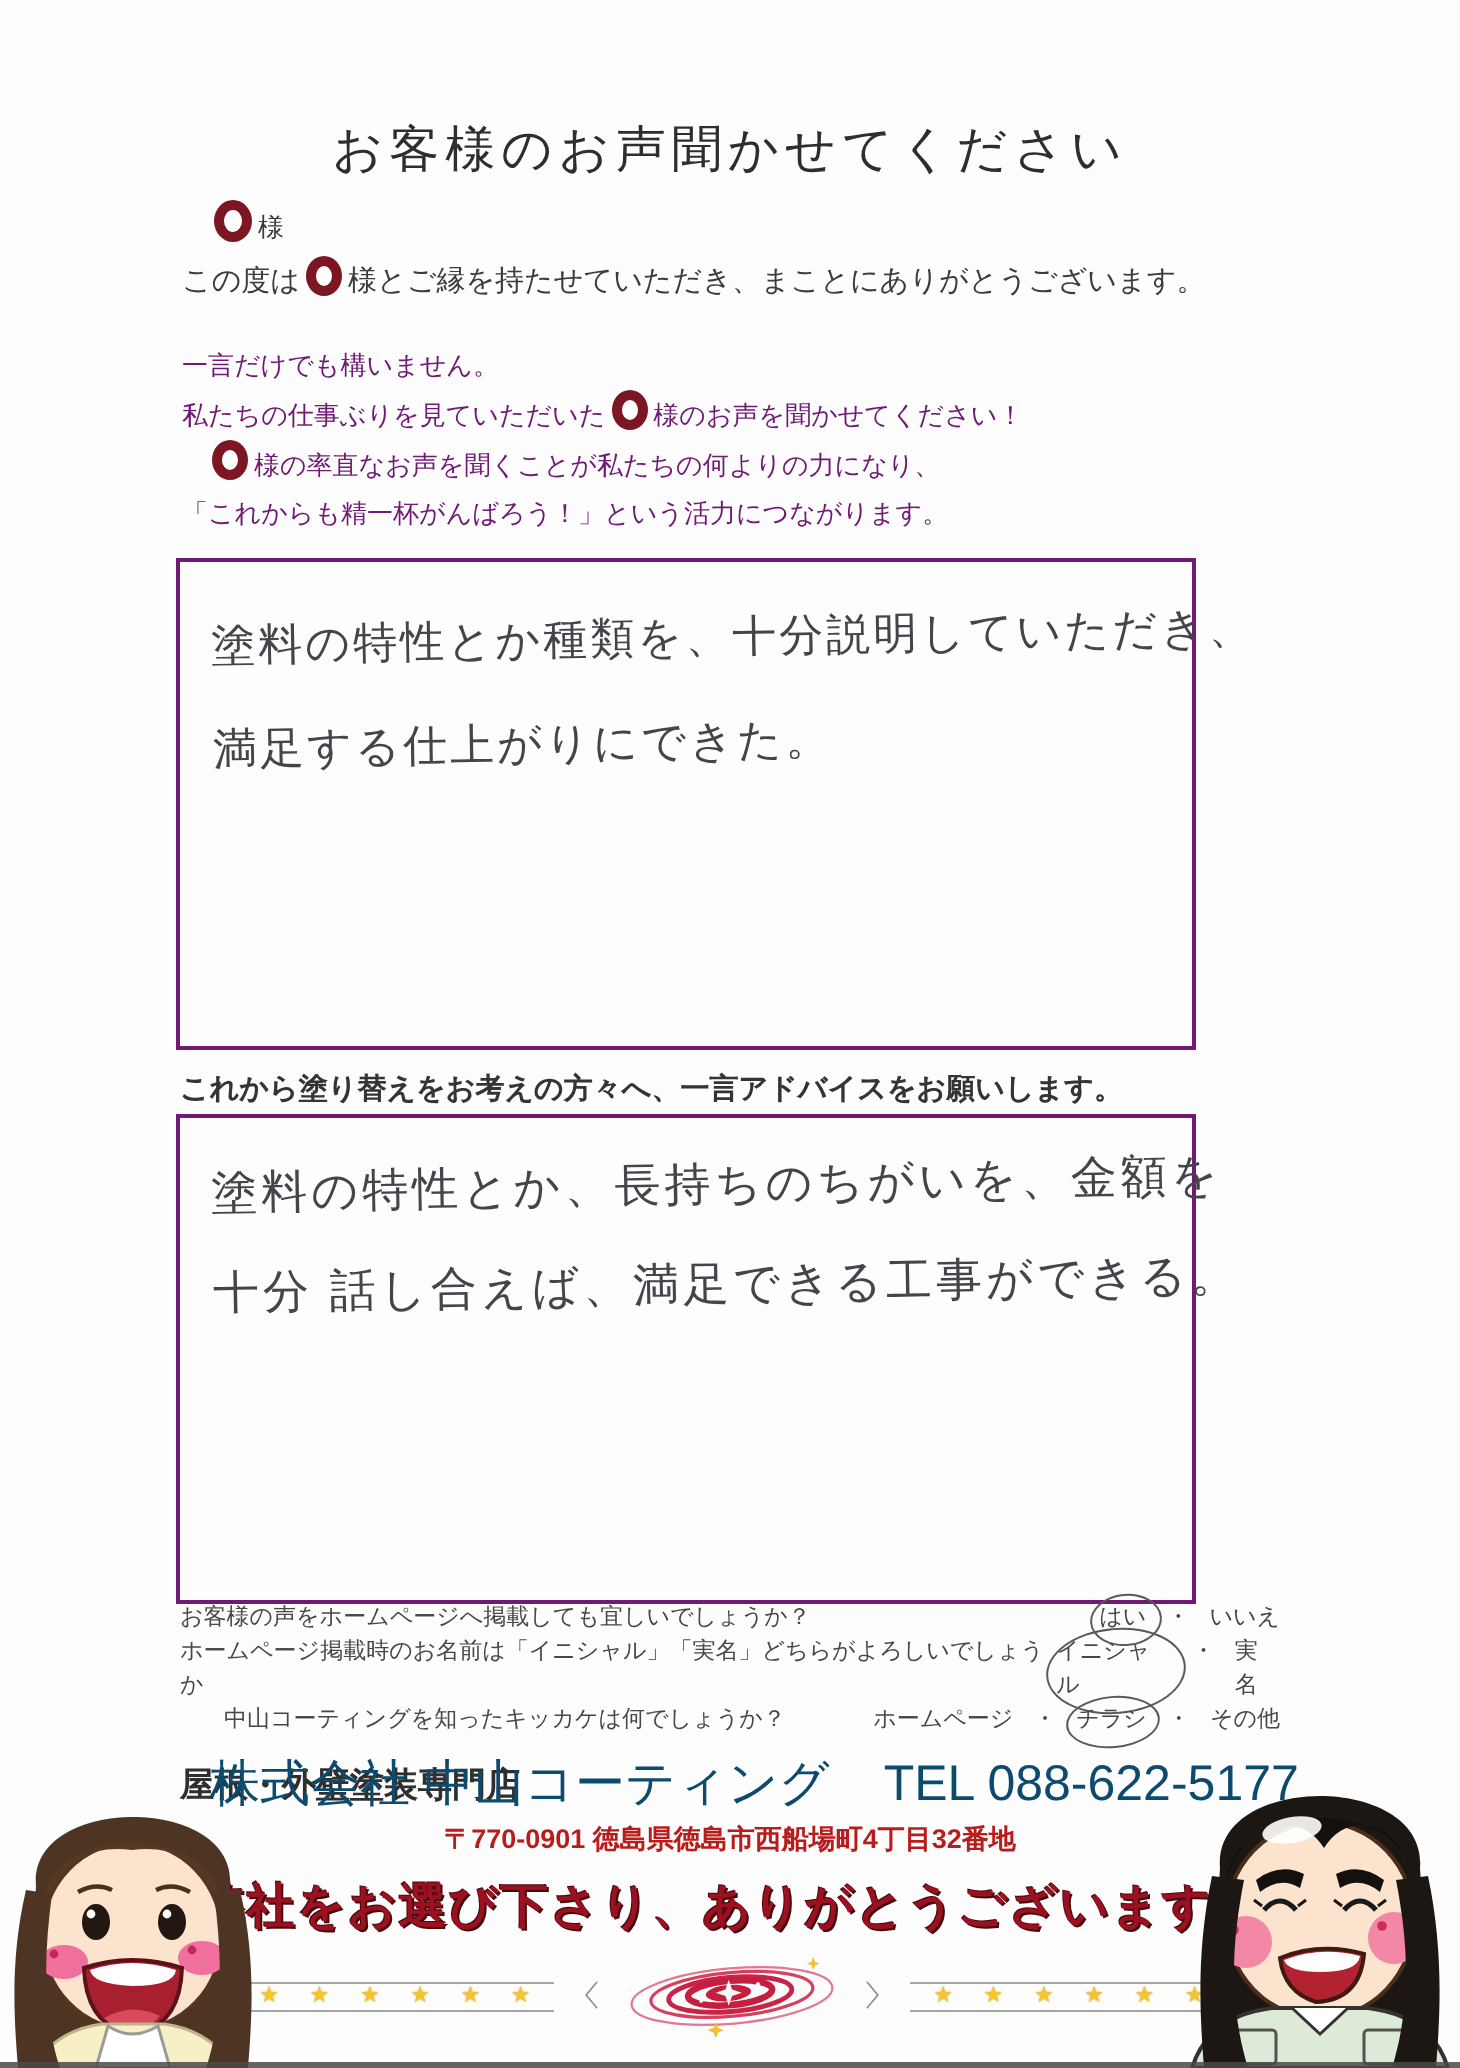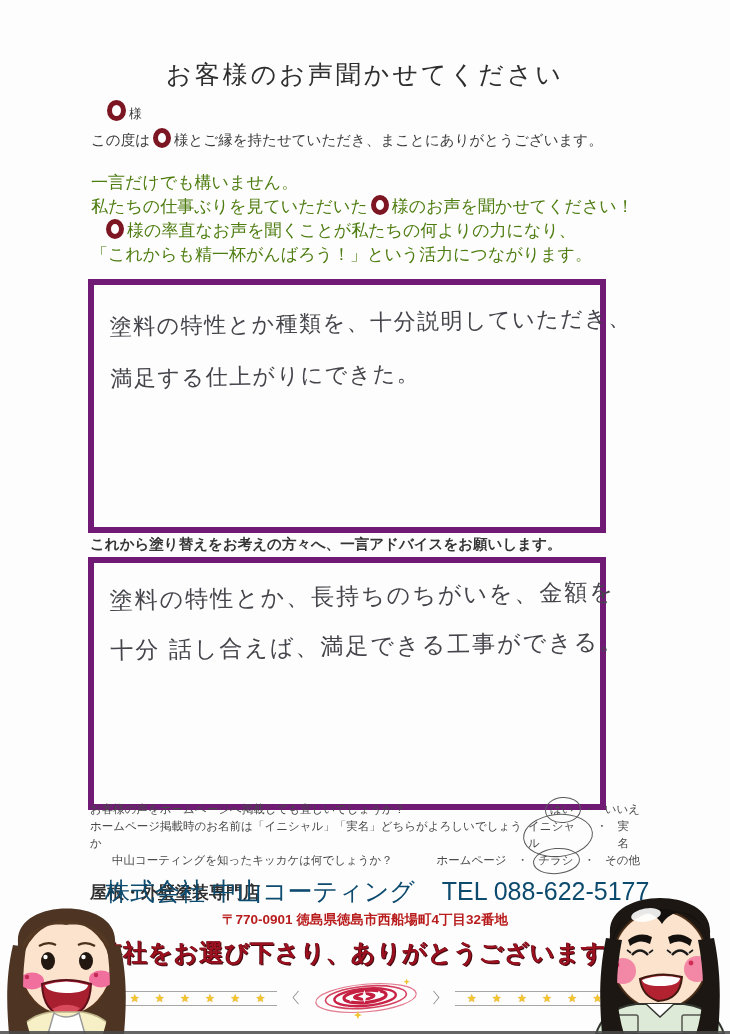--- a/index.html
+++ b/index.html
@@ -11,24 +11,24 @@
   }
   
   .title{position:absolute;top:58px;left:0;width:100%;text-align:center;
     font-size:25px;letter-spacing:3px;color:#2e2e2e;font-weight:500;}
   
   .redact{display:inline-block;width:8px;height:10px;border:5px solid #7c1622;
     border-radius:50%;vertical-align:-3px;margin:0 3px;background:#fff;}
   .redact.big{width:9px;height:11px;}
   .intro-name{position:absolute;left:104px;top:100px;font-size:13px;color:#3a3a3a;}
   .intro-line{position:absolute;left:91px;top:128px;font-size:14.5px;color:#3c3c3c;}
-  .message{position:absolute;left:91px;top:171px;font-size:17px;line-height:24px;color:#4d7c0f;}
+  .message{position:absolute;left:91px;top:171px;font-size:13px;line-height:24px;color:#701a75;}
   .message .indent{padding-left:12px;}
   
-  .fbox{position:absolute;left:88px;width:506px;border:6px solid #701a75;background:transparent;}
+  .fbox{position:absolute;left:88px;width:506px;border:2px solid #701a75;background:transparent;}
   .fbox.one{top:279px;height:242px;}
   .fbox.two{top:557px;height:241px;}
   .hw{position:absolute;left:16px;right:10px;
     font-size:22px;letter-spacing:1.5px;color:#44444b;
     transform:rotate(-1deg);line-height:52px;white-space:nowrap;}
   .fbox.one .hw{top:12px;}
   .fbox.two .hw{top:8px;font-size:23px;letter-spacing:2px;line-height:50px;}
   .advice-label{position:absolute;left:90px;top:535px;font-size:14.5px;font-weight:600;color:#343434;}
   
   .survey{position:absolute;left:90px;top:801px;width:550px;font-size:11.5px;

